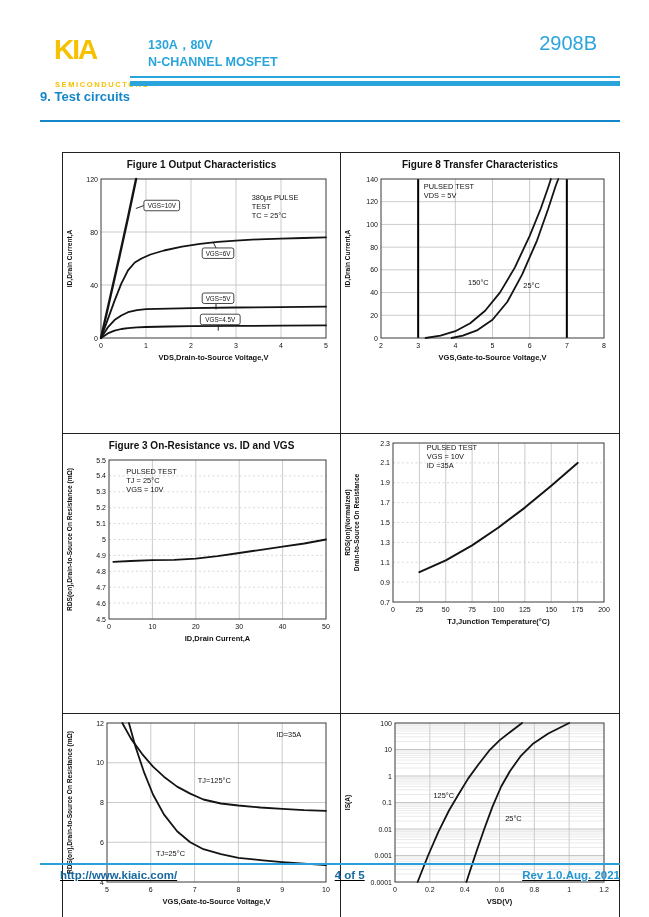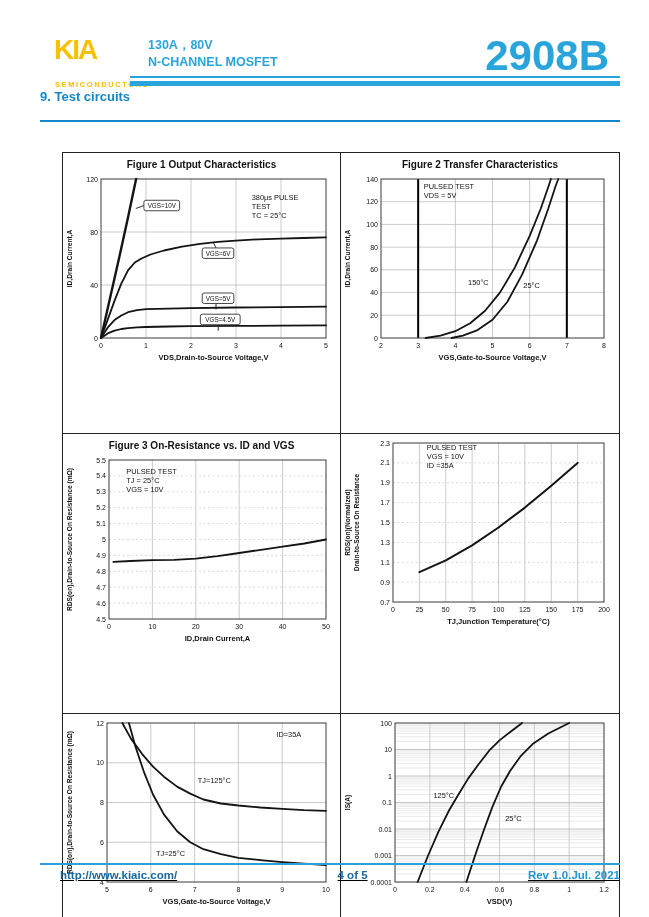--- a/index.html
+++ b/index.html
@@ -5,22 +5,22 @@
   html,body{margin:0;padding:0;background:#ffffff;}
   .page{position:relative;width:649px;height:917px;background:#ffffff;overflow:hidden;
         font-family:"Liberation Sans","DejaVu Sans",sans-serif;}
   
   .logo{position:absolute;left:54px;top:28px;font-size:28px;font-weight:bold;
         letter-spacing:-2px;color:#f5c100;line-height:44px;}
   .logo-sub{position:absolute;left:55px;top:80px;font-size:7.5px;font-weight:bold;
         letter-spacing:1.6px;color:#f5c100;}
   .part-info{position:absolute;left:148px;top:37px;font-size:12.5px;font-weight:bold;
         color:#2aa5dc;line-height:17px;}
-  .part-number{position:absolute;right:40px;top:32px;font-size:42px;color:#2aa5dc;
-        font-weight:bold;}
+  .part-number{position:absolute;right:52px;top:32px;font-size:20px;color:#2aa5dc;
+        font-weight:normal;}
   .rule-thin{position:absolute;left:130px;right:29px;top:76px;height:2px;background:#2aa5dc;}
   .rule-thick{position:absolute;left:130px;right:29px;top:81px;height:5px;background:#2aa5dc;}
   .section-title{position:absolute;left:40px;top:89px;width:580px;font-size:13px;
         font-weight:bold;color:#1587c8;border-bottom:2px solid #1587c8;padding-bottom:16px;}
   
   .figure-grid{position:absolute;left:62px;top:152px;width:558px;height:844px;
         display:grid;grid-template-columns:1fr 1fr;grid-template-rows:1fr 1fr 1fr;
         border:1.5px solid #222;box-sizing:border-box;}
   .figure-cell{box-sizing:border-box;overflow:hidden;background:#fff;}
   .figure-cell:nth-child(odd){border-right:1.5px solid #222;}
@@ -94,21 +94,21 @@
             <text x="155" y="85.60000000000001" font-size="6.3" text-anchor="middle" fill="#111" font-family="&quot;Liberation Sans&quot;,&quot;DejaVu Sans&quot;,sans-serif" font-weight="normal">VGS=6V</text>
             <line x1="153" y1="133.5" x2="153" y2="139.5" stroke="#141414" stroke-width="0.9"></line>
             <rect x="139.2" y="123" width="31.599999999999998" height="10.5" rx="2" fill="#fff" stroke="#333" stroke-width="0.9"></rect>
             <text x="155" y="130.65" font-size="6.3" text-anchor="middle" fill="#111" font-family="&quot;Liberation Sans&quot;,&quot;DejaVu Sans&quot;,sans-serif" font-weight="normal">VGS=5V</text>
             <line x1="155.25" y1="154.7" x2="155.25" y2="160.7" stroke="#141414" stroke-width="0.9"></line>
             <rect x="137.35" y="144.2" width="39.8" height="10.5" rx="2" fill="#fff" stroke="#333" stroke-width="0.9"></rect>
             <text x="157.25" y="151.85" font-size="6.3" text-anchor="middle" fill="#111" font-family="&quot;Liberation Sans&quot;,&quot;DejaVu Sans&quot;,sans-serif" font-weight="normal">VGS=4.5V</text>
           </svg></div>
     </div>
     <div class="figure-cell">
-      <div class="figure-title">Figure 2 Transfer Characteristics</div>
+      <div class="figure-title">Figure 8 Transfer Characteristics</div>
       <div class="chart-mount"><svg width="276" height="200" viewBox="0 0 276 200">
             <line x1="77.16666666666666" y1="9" x2="77.16666666666666" y2="168" stroke="#b5b5b5" stroke-width="0.7"></line>
             <line x1="114.33333333333333" y1="9" x2="114.33333333333333" y2="168" stroke="#b5b5b5" stroke-width="0.7"></line>
             <line x1="151.5" y1="9" x2="151.5" y2="168" stroke="#b5b5b5" stroke-width="0.7"></line>
             <line x1="188.66666666666666" y1="9" x2="188.66666666666666" y2="168" stroke="#b5b5b5" stroke-width="0.7"></line>
             <line x1="225.83333333333334" y1="9" x2="225.83333333333334" y2="168" stroke="#b5b5b5" stroke-width="0.7"></line>
             <line x1="40" y1="145.28571428571428" x2="263" y2="145.28571428571428" stroke="#b5b5b5" stroke-width="0.7"></line>
             <line x1="40" y1="122.57142857142858" x2="263" y2="122.57142857142858" stroke="#b5b5b5" stroke-width="0.7"></line>
             <line x1="40" y1="99.85714285714286" x2="263" y2="99.85714285714286" stroke="#b5b5b5" stroke-width="0.7"></line>
             <line x1="40" y1="77.14285714285715" x2="263" y2="77.14285714285715" stroke="#b5b5b5" stroke-width="0.7"></line>
@@ -341,17 +341,17 @@
             <text x="172.43333333333334" y="107.0227051149045" font-size="7.4" text-anchor="middle" fill="#111" font-family="&quot;Liberation Sans&quot;,&quot;DejaVu Sans&quot;,sans-serif" font-weight="normal">25°C</text>
           </svg></div>
     </div>
   </div>
 
   <div class="footer">
     <div class="footer-rule"></div>
     <div class="footer-row">
       <span class="footer-url">http://www.kiaic.com/</span>
       <span class="footer-page">4 of 5</span>
-      <span class="footer-rev">Rev 1.0.Jul. 2021</span>
+      <span class="footer-rev">Rev 1.0.Aug. 2021</span>
     </div>
   </div>
 
 </div>
 
 </body></html>

